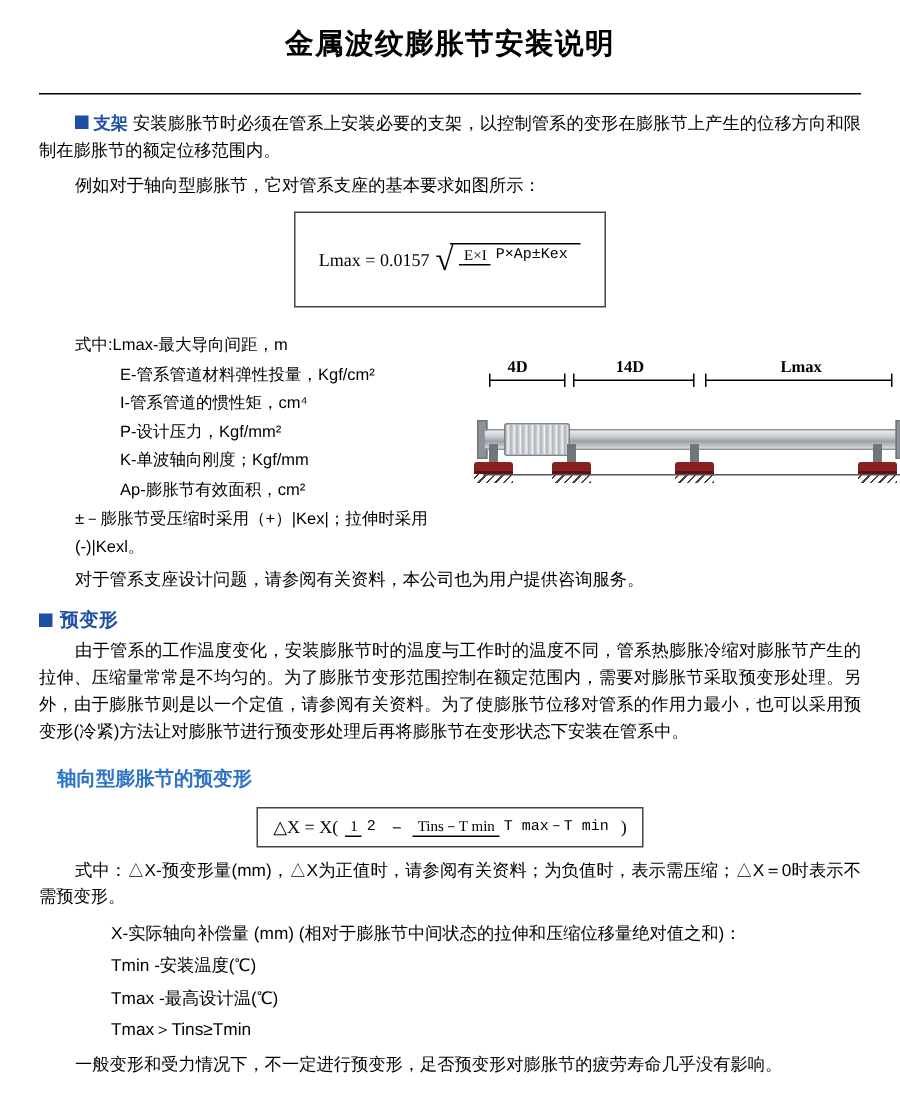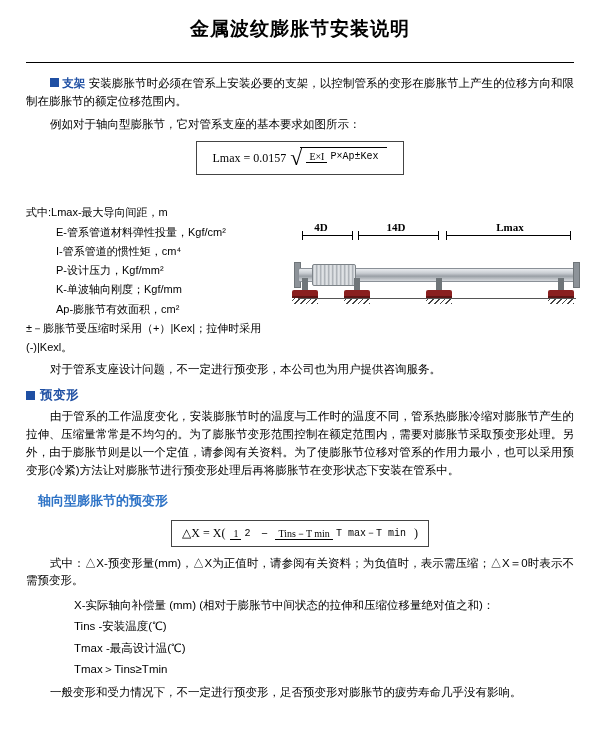--- a/index.html
+++ b/index.html
@@ -68,24 +68,24 @@
     font-weight: bold;
   }
   .sub-heading {
     color: #2e73c6;
     font-weight: bold;
     font-size: 13px;
     margin: 12px 0 6px 0;
     padding-left: 12px;
   }
   .formula-box {
-    margin: 8px auto 18px auto;
+    margin: 8px auto 6px auto;
     width: 190px;
     border: 1px solid #444;
-    padding: 5px 8px;
+    padding: 20px 8px;
     display: flex;
     align-items: center;
     justify-content: center;
     gap: 4px;
     font-family: "Liberation Serif", serif;
     font-size: 12px;
     background: #fff;
   }
   .sqrt {
     display: inline-flex;
@@ -126,20 +126,21 @@
     line-height: 1.75;
     padding-left: 30px;
   }
   .legend-line.first {
     padding-left: 0;
   }
   .two-col {
     display: flex;
     gap: 10px;
     align-items: flex-start;
+    margin-left: 24px;
   }
   .col-left {
     width: 252px;
     flex: 0 0 auto;
   }
   .col-right {
     flex: 1 1 auto;
     padding-top: 22px;
   }
   .diagram {
@@ -358,21 +359,21 @@
             <div class="post"></div>
               <div class="base"></div>
               <div class="hatch"></div>
           </div>
           <div class="ground"></div>
         </div>
       </div>
     </div>
   </div>
 
-  <p class="indent" style="margin-top:4px">对于管系支座设计问题，不一定进行预变形，本公司也为用户提供咨询服务。</p>
+  <p class="indent" style="margin-top:4px">对于管系支座设计问题，请参阅有关资料，本公司也为用户提供咨询服务。</p>
 
   <div class="heading-blue">
     <span class="sq"></span>
     <span class="htext">预变形</span>
   </div>
 
   <p class="indent">由于管系的工作温度变化，安装膨胀节时的温度与工作时的温度不同，管系热膨胀冷缩对膨胀节产生的拉伸、压缩量常常是不均匀的。为了膨胀节变形范围控制在额定范围内，需要对膨胀节采取预变形处理。另外，由于膨胀节则是以一个定值，请参阅有关资料。为了使膨胀节位移对管系的作用力最小，也可以采用预变形(冷紧)方法让对膨胀节进行预变形处理后再将膨胀节在变形状态下安装在管系中。</p>
 
   <div class="sub-heading">轴向型膨胀节的预变形</div>
 
@@ -388,19 +389,19 @@
         <span class="num">Tins－T min</span>
         <span class="den">T max－T min</span>
       </span>
       <span>)</span>
     </span>
   </div>
 
   <p class="indent">式中：△X-预变形量(mm)，△X为正值时，请参阅有关资料；为负值时，表示需压缩；△X＝0时表示不需预变形。</p>
 
   <div class="list-line">X-实际轴向补偿量 (mm) (相对于膨胀节中间状态的拉伸和压缩位移量绝对值之和)：</div>
-  <div class="list-line">Tins -安装温度(℃)</div>
+  <div class="list-line">Tmin -安装温度(℃)</div>
   <div class="list-line">Tmax -最高设计温(℃)</div>
   <div class="list-line">Tmax＞Tins≥Tmin</div>
 
   <p class="indent" style="margin-top:4px">一般变形和受力情况下，不一定进行预变形，足否预变形对膨胀节的疲劳寿命几乎没有影响。</p>
 
 </div>
 
 </body></html>

